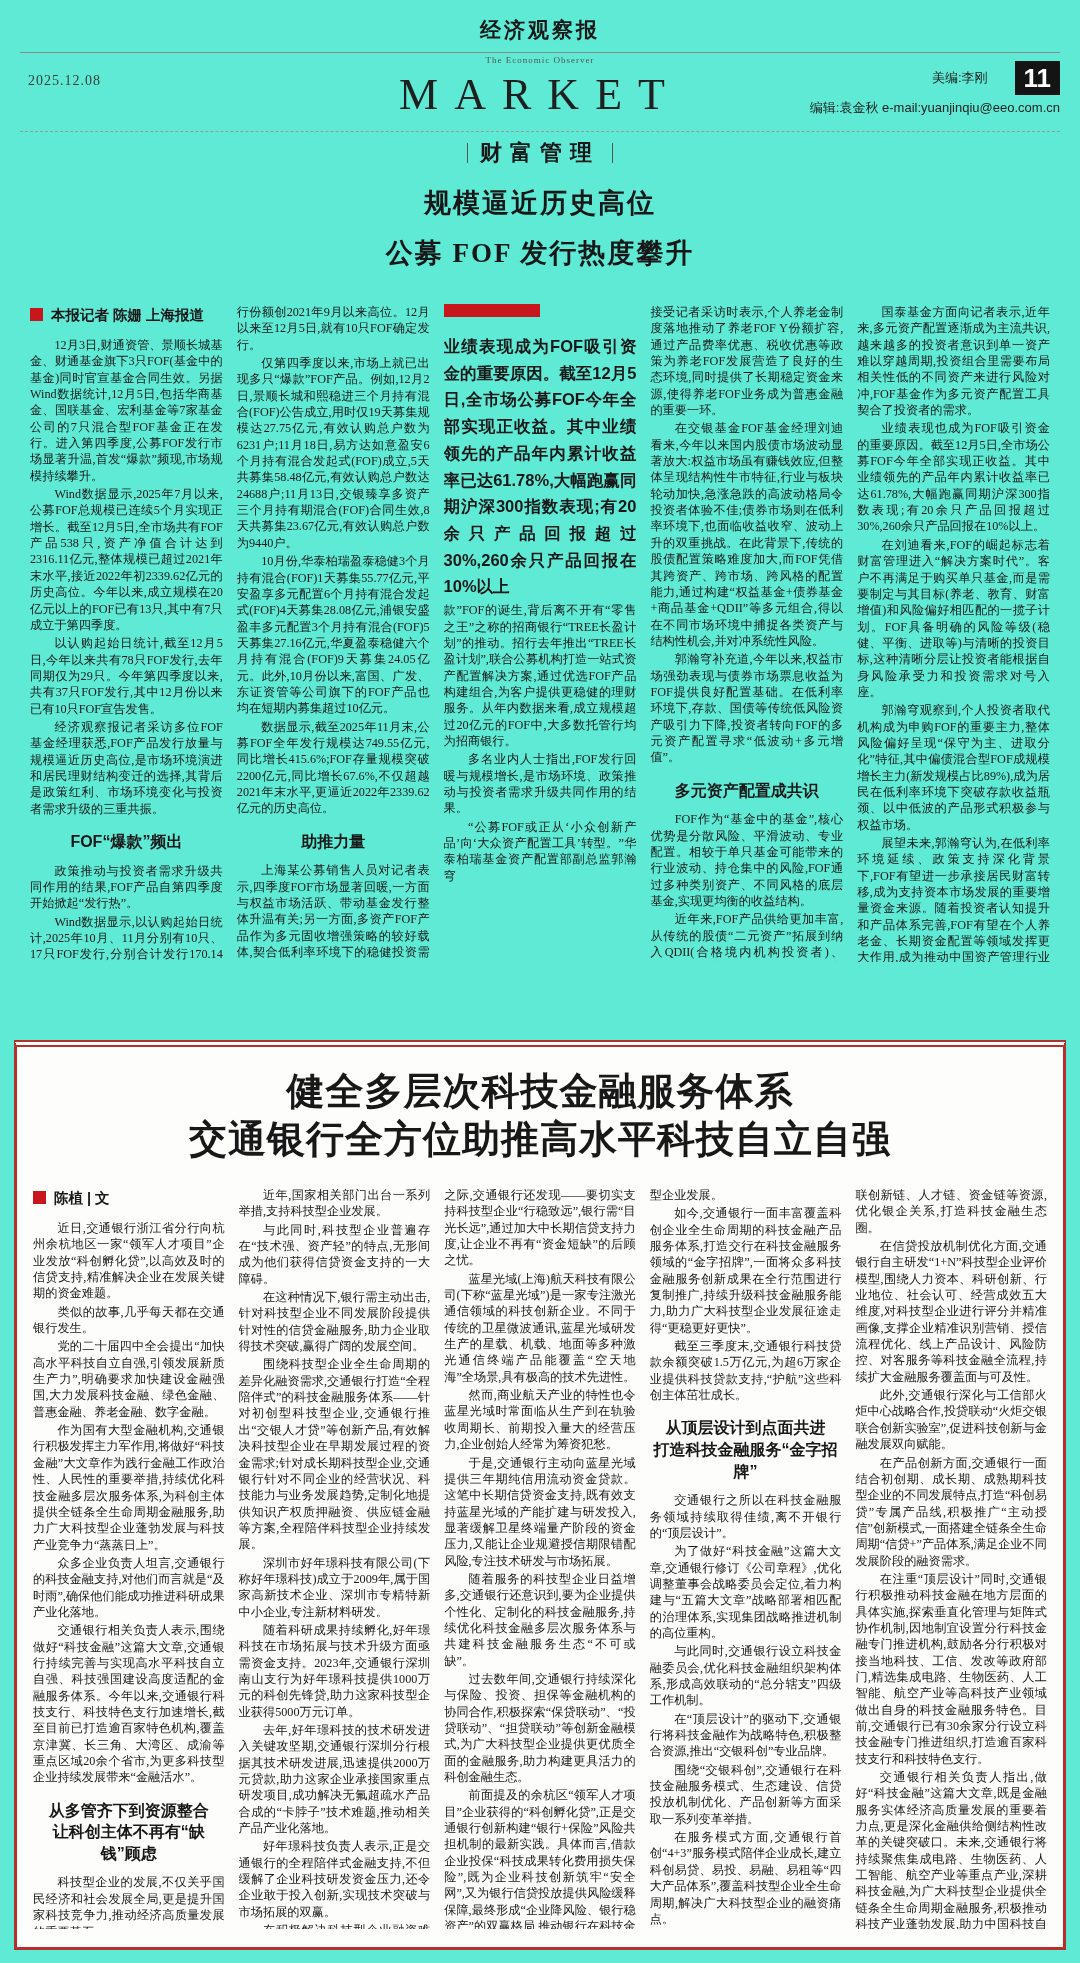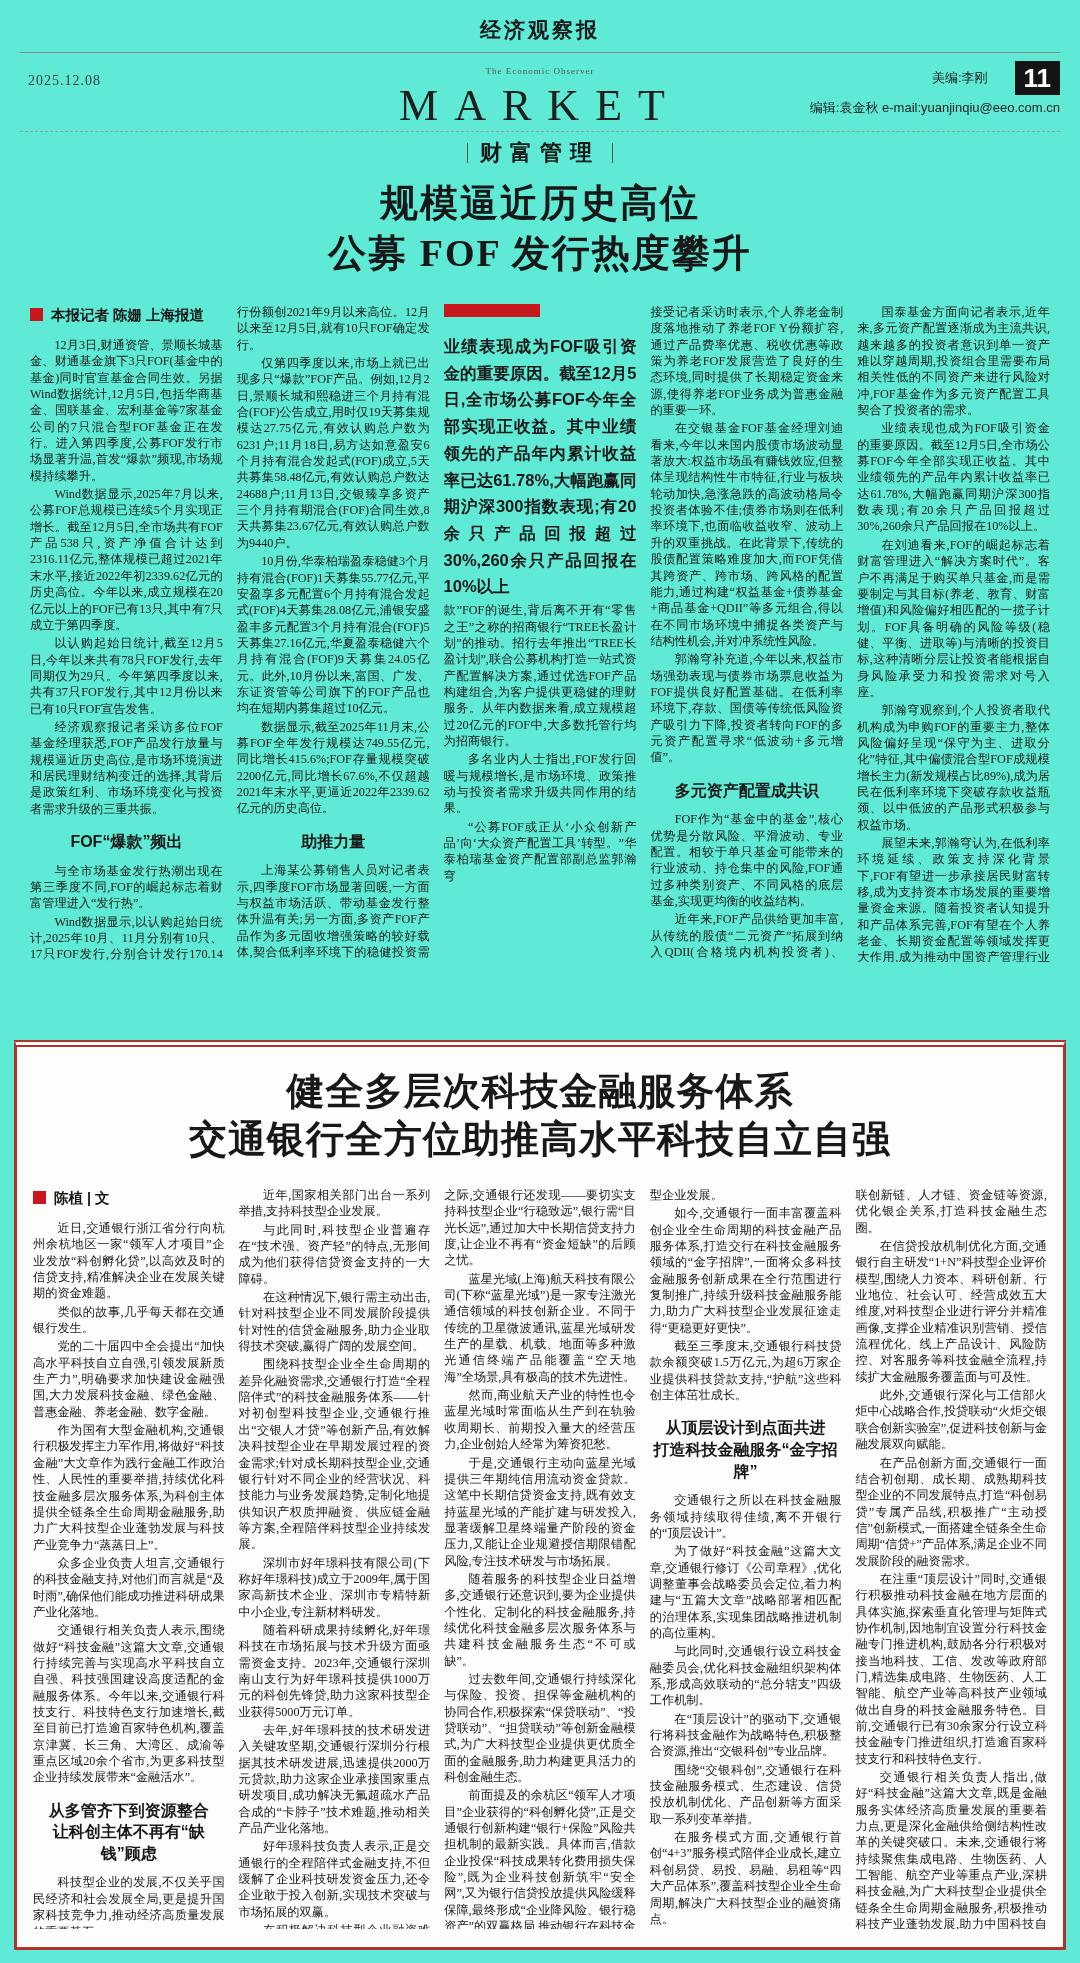--- a/index.html
+++ b/index.html
@@ -5,34 +5,34 @@
   html,body{margin:0;padding:0;background:#f2f1ef;}
   .page{position:relative;width:1080px;height:1963px;margin:0 auto;background:#5eead4;
         font-family:"Liberation Serif","DejaVu Serif",serif;color:#181818;
         outline:1px solid #cfcdc9;overflow:hidden;}
   
   .masthead{padding-top:16px;text-align:center;border-bottom:1px solid #8a8a8a;
             width:1040px;margin:0 auto;}
   .masthead-cn{font-size:21px;font-weight:bold;letter-spacing:3px;padding-bottom:8px;}
   .hdr-row{position:relative;width:1040px;margin:0 auto;height:76px;}
   .hdr-date{position:absolute;left:8px;top:20px;font-size:14px;color:#3c3c3c;letter-spacing:1px;}
-  .hdr-center{position:absolute;left:0;right:0;top:11px;text-align:center;}
+  .hdr-center{position:absolute;left:0;right:0;top:0;text-align:center;}
   .masthead-en{font-size:9px;color:#555;letter-spacing:1px;line-height:14px;}
   .market{font-size:44px;letter-spacing:16px;font-weight:400;color:#1f1f1f;line-height:56px;}
   .hdr-right{position:absolute;right:0;top:8px;text-align:right;font-size:13px;
              font-family:"Liberation Sans","DejaVu Sans",sans-serif;color:#222;}
   .hdr-right-top{display:flex;align-items:center;justify-content:flex-end;gap:27px;}
   .pagenum{display:inline-block;background:#141414;color:#fff;font-size:26px;font-weight:bold;
            padding:3px 9px;line-height:28px;}
   .hdr-right-bot{margin-top:4px;}
   .dashed-rule{width:1040px;margin:2px auto 0 auto;border-bottom:1px dashed #9a9a9a;}
   .section-cn{ text-align:center;margin-top:6px;font-size:22px;font-weight:bold;letter-spacing:8px;}
   .vbar{display:inline-block;width:1px;height:20px;background:#555;vertical-align:-3px;margin:0 12px;}
   
-  .a1-headline{text-align:center;font-weight:900;font-size:38px;line-height:50px;
+  .a1-headline{text-align:center;font-weight:900;font-size:27px;line-height:50px;
                letter-spacing:2px;margin-top:10px;}
   .cols{display:flex;gap:14px;padding:0 30px;margin-top:26px;}
   .col{flex:1;width:0;height:658px;overflow:hidden;text-align:justify;}
   .para{margin:0 0 2px 0;font-size:12.2px;line-height:1.34;text-indent:2em;}
   .para.cont{text-indent:0;}
   .byline{font-family:"Liberation Sans","DejaVu Sans",sans-serif;font-weight:bold;
           font-size:14.5px;margin:2px 0 12px 0;text-indent:0;}
   .redsq{display:inline-block;width:13px;height:13px;background:#c8161d;margin-right:8px;vertical-align:-1px;}
   .subhead{font-family:"Liberation Sans","DejaVu Sans",sans-serif;text-align:center;
            font-size:16px;font-weight:bold;margin:14px 0 10px 0;line-height:1.35;text-indent:0;}
@@ -79,21 +79,21 @@
     <div>公募 FOF 发行热度攀升</div>
   </div>
   <div class="cols">
     <div class="col">
         <div class="byline"><span class="redsq"></span><span>本报记者 陈姗 上海报道</span></div>
         <p class="para">12月3日,财通资管、景顺长城基金、财通基金旗下3只FOF(基金中的基金)同时官宣基金合同生效。另据Wind数据统计,12月5日,包括华商基金、国联基金、宏利基金等7家基金公司的7只混合型FOF基金正在发行。进入第四季度,公募FOF发行市场显著升温,首发“爆款”频现,市场规模持续攀升。</p>
         <p class="para">Wind数据显示,2025年7月以来,公募FOF总规模已连续5个月实现正增长。截至12月5日,全市场共有FOF产品538只,资产净值合计达到2316.11亿元,整体规模已超过2021年末水平,接近2022年初2339.62亿元的历史高位。今年以来,成立规模在20亿元以上的FOF已有13只,其中有7只成立于第四季度。</p>
         <p class="para">以认购起始日统计,截至12月5日,今年以来共有78只FOF发行,去年同期仅为29只。今年第四季度以来,共有37只FOF发行,其中12月份以来已有10只FOF宣告发售。</p>
         <p class="para">经济观察报记者采访多位FOF基金经理获悉,FOF产品发行放量与规模逼近历史高位,是市场环境演进和居民理财结构变迁的选择,其背后是政策红利、市场环境变化与投资者需求升级的三重共振。</p>
         <h3 class="subhead">FOF“爆款”频出</h3>
-        <p class="para">与全市场基金发行热潮出现在第三季度不同,FOF的崛起标志着财富管理进入“发行热”。</p>
+        <p class="para">政策推动与投资者需求升级共同作用的结果,FOF产品自第四季度开始掀起“发行热”。</p>
         <p class="para">Wind数据显示,以认购起始日统计,2025年10月、11月分别有10只、17只FOF发行,分别合计发行170.14亿份和185.49亿份。其中,11月份发行</p>
       </div>
     <div class="col">
         <p class="para cont">行份额创2021年9月以来高位。12月以来至12月5日,就有10只FOF确定发行。</p>
         <p class="para">仅第四季度以来,市场上就已出现多只“爆款”FOF产品。例如,12月2日,景顺长城和熙稳进三个月持有混合(FOF)公告成立,用时仅19天募集规模达27.75亿元,有效认购总户数为6231户;11月18日,易方达如意盈安6个月持有混合发起式(FOF)成立,5天共募集58.48亿元,有效认购总户数达24688户;11月13日,交银臻享多资产三个月持有期混合(FOF)合同生效,8天共募集23.67亿元,有效认购总户数为9440户。</p>
         <p class="para">10月份,华泰柏瑞盈泰稳健3个月持有混合(FOF)1天募集55.77亿元,平安盈享多元配置6个月持有混合发起式(FOF)4天募集28.08亿元,浦银安盛盈丰多元配置3个月持有混合(FOF)5天募集27.16亿元,华夏盈泰稳健六个月持有混合(FOF)9天募集24.05亿元。此外,10月份以来,富国、广发、东证资管等公司旗下的FOF产品也均在短期内募集超过10亿元。</p>
         <p class="para">数据显示,截至2025年11月末,公募FOF全年发行规模达749.55亿元,同比增长415.6%;FOF存量规模突破2200亿元,同比增长67.6%,不仅超越2021年末水平,更逼近2022年2339.62亿元的历史高位。</p>
         <h3 class="subhead">助推力量</h3>
         <p class="para">上海某公募销售人员对记者表示,四季度FOF市场显著回暖,一方面与权益市场活跃、带动基金发行整体升温有关;另一方面,多资产FOF产品作为多元固收增强策略的较好载体,契合低利率环境下的稳健投资需求。</p>
       </div>

